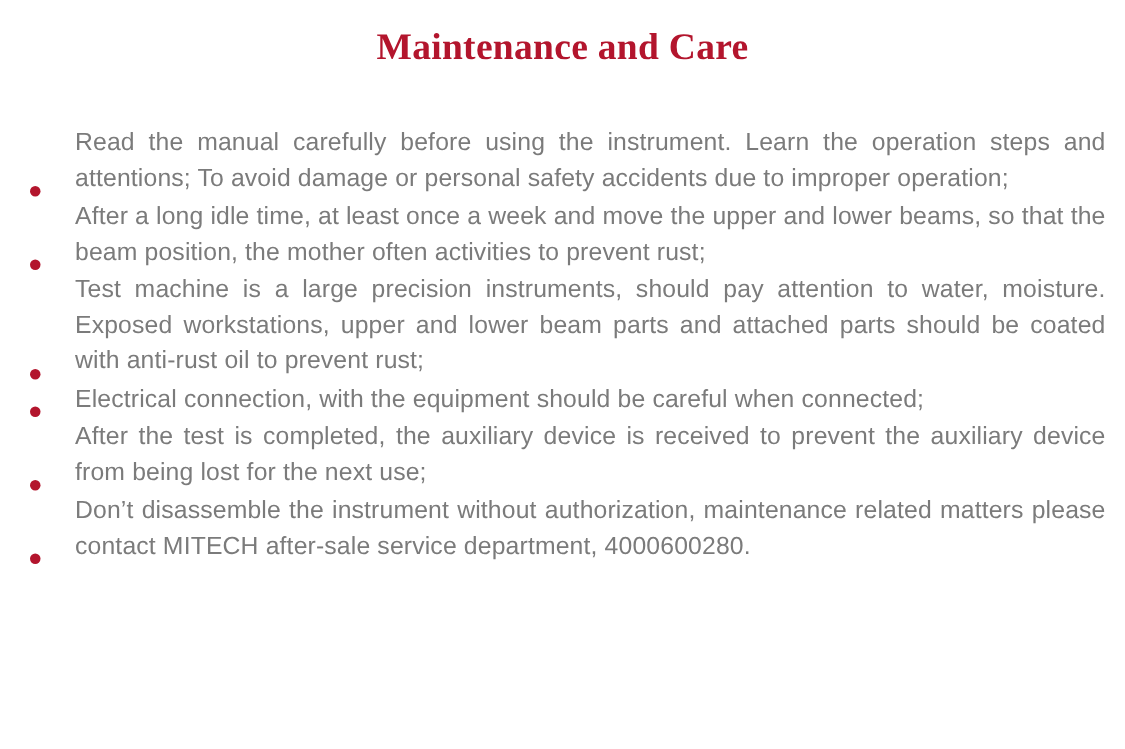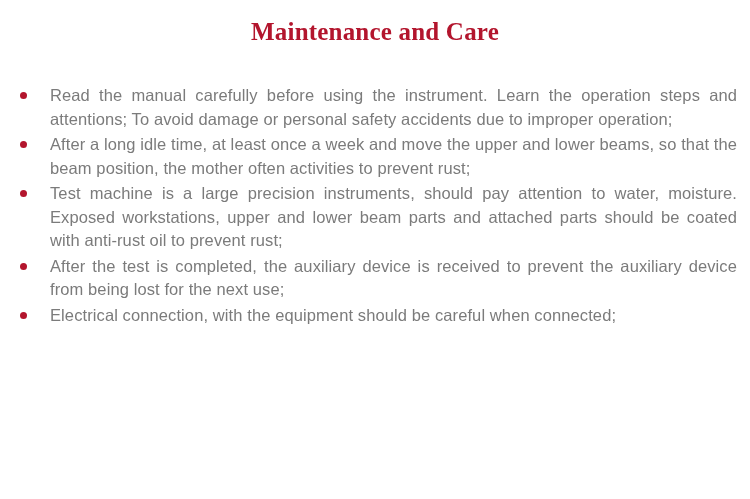--- a/index.html
+++ b/index.html
@@ -27,21 +27,21 @@
     color: #b3152d;
     letter-spacing: 0.2px;
   }
   .maintenance-list {
     list-style: none;
     margin: 37px 0 0 0;
     padding: 0 13px 0 20px;
   }
   .list-item {
     display: flex;
-    align-items: flex-start;
+    align-items: flex-end;
     margin-bottom: 2px;
   }
   .bullet-icon {
     flex-shrink: 0;
     width: 7px;
     height: 7px;
     margin-top: 8px;
     margin-right: 23px;
     border-radius: 50%;
     background: #b3152d;
@@ -75,24 +75,28 @@
     </li>
 
     <li class="list-item">
       <span class="bullet-icon"></span>
       <span class="item-text">Test machine is a large precision instruments, should pay attention to water, moisture. Exposed workstations, upper and lower beam parts and attached parts should be coated with anti-rust oil to prevent rust;</span>
     </li>
 
 
     <li class="list-item">
       <span class="bullet-icon"></span>
+      <span class="item-text">Electrical connection, with the equipment should be careful when connected;</span>
+    </li>
+
+    <li class="list-item">
+      <span class="bullet-icon"></span>
       <span class="item-text">After the test is completed, the auxiliary device is received to prevent the auxiliary device from being lost for the next use;</span>
     </li>
 
     <li class="list-item">
       <span class="bullet-icon"></span>
-      <span class="item-text">Electrical connection, with the equipment should be careful when connected;</span>
+      <span class="item-text">Don’t disassemble the instrument without authorization, maintenance related matters please contact MITECH after-sale service department, 4000600280.</span>
     </li>
-
 
   </ul>
 
 </div>
 
 </body></html>

